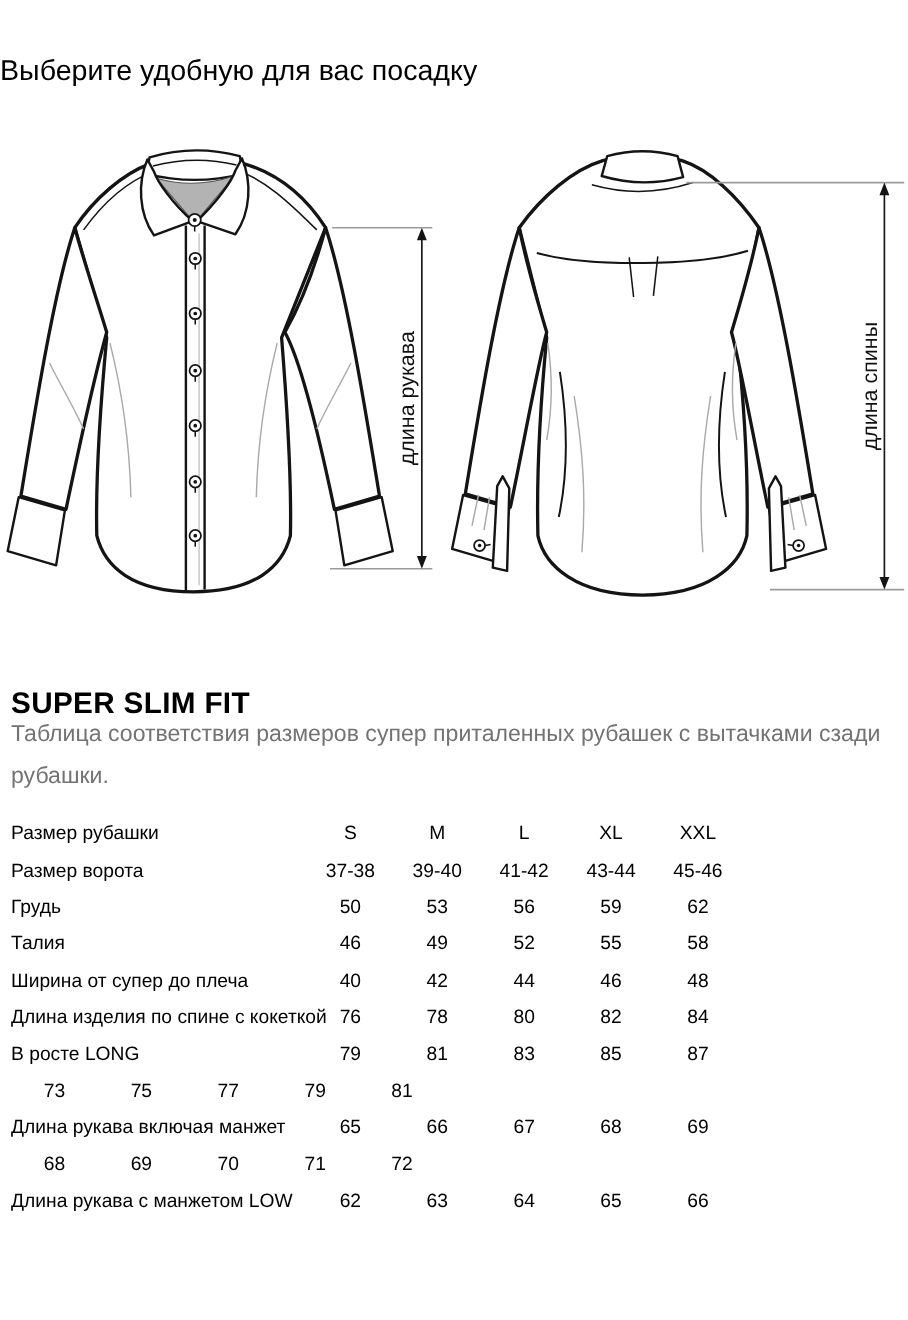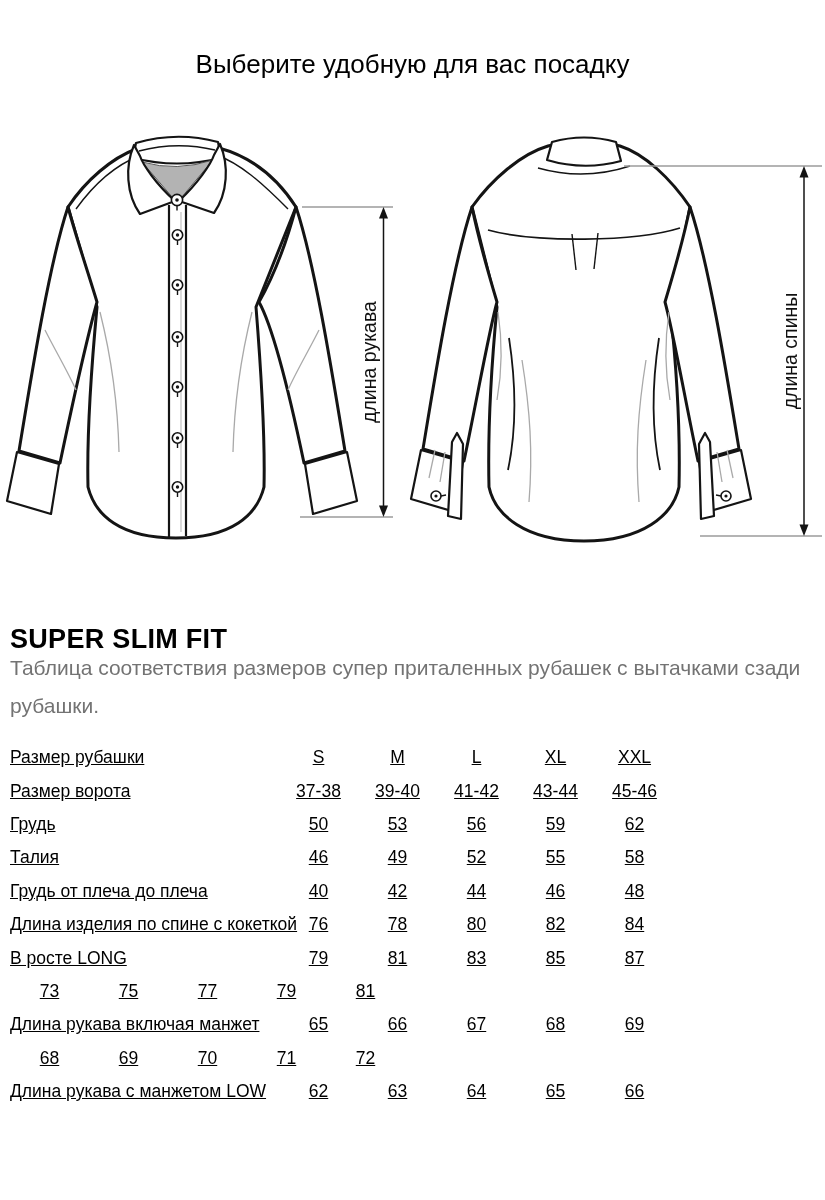--- a/index.html
+++ b/index.html
@@ -1,34 +1,34 @@
 <!DOCTYPE html>
 <html><head>
 <meta charset="utf-8">
 <style>
   html,body{margin:0;padding:0;}
   body{
     width:825px;height:1200px;position:relative;background:#ffffff;
     font-family:"Liberation Sans",sans-serif;color:#000;overflow:hidden;
   }
   .title{
-    position:absolute;top:50px;left:0;width:825px;text-align:center;
+    position:absolute;top:50px;left:0;width:825px;text-align:left;
     font-size:26px;line-height:28px;color:#000;
   }
   .fit-diagram{position:absolute;top:0;left:0;}
   .heading{
     position:absolute;top:624px;left:10px;font-size:27px;font-weight:bold;
     letter-spacing:.3px;color:#000;
   }
   .description{
     position:absolute;top:649px;left:10px;width:800px;
     font-size:21px;line-height:38px;color:#737373;
   }
   .size-table{position:absolute;top:741px;left:10px;width:680px;}
-  .t-row{display:flex;height:33.4px;align-items:center;font-size:17.5px;text-decoration:underline;}
+  .t-row{display:flex;height:33.4px;align-items:center;font-size:17.5px;}
   .t-label{width:269px;white-space:nowrap;}
   .t-cell{width:79px;text-align:center;}
   
   .outline{fill:#ffffff;stroke:#141414;stroke-width:3;stroke-linejoin:round;stroke-linecap:round;}
   .outline2{fill:#ffffff;stroke:#141414;stroke-width:2.2;stroke-linejoin:round;}
   .thin{fill:none;stroke:#141414;stroke-width:1.4;}
   .mid{fill:none;stroke:#141414;stroke-width:1.8;}
   .seam{fill:none;stroke:#a9a9a9;stroke-width:1.3;}
   .neck{fill:#b3b3b3;stroke:#565656;stroke-width:1;}
   .placket{fill:none;stroke:#141414;stroke-width:2.2;}
@@ -219,21 +219,21 @@
       </div>
       <div class="t-row">
         <div class="t-label">Талия</div>
         <div class="t-cell">46</div>
         <div class="t-cell">49</div>
         <div class="t-cell">52</div>
         <div class="t-cell">55</div>
         <div class="t-cell">58</div>
       </div>
       <div class="t-row">
-        <div class="t-label">Грудь от плеча до плеча</div>
+        <div class="t-label">Ширина от супер до плеча</div>
         <div class="t-cell">40</div>
         <div class="t-cell">42</div>
         <div class="t-cell">44</div>
         <div class="t-cell">46</div>
         <div class="t-cell">48</div>
       </div>
       <div class="t-row">
         <div class="t-label">Длина изделия по спине с кокеткой</div>
         <div class="t-cell">76</div>
         <div class="t-cell">78</div>

